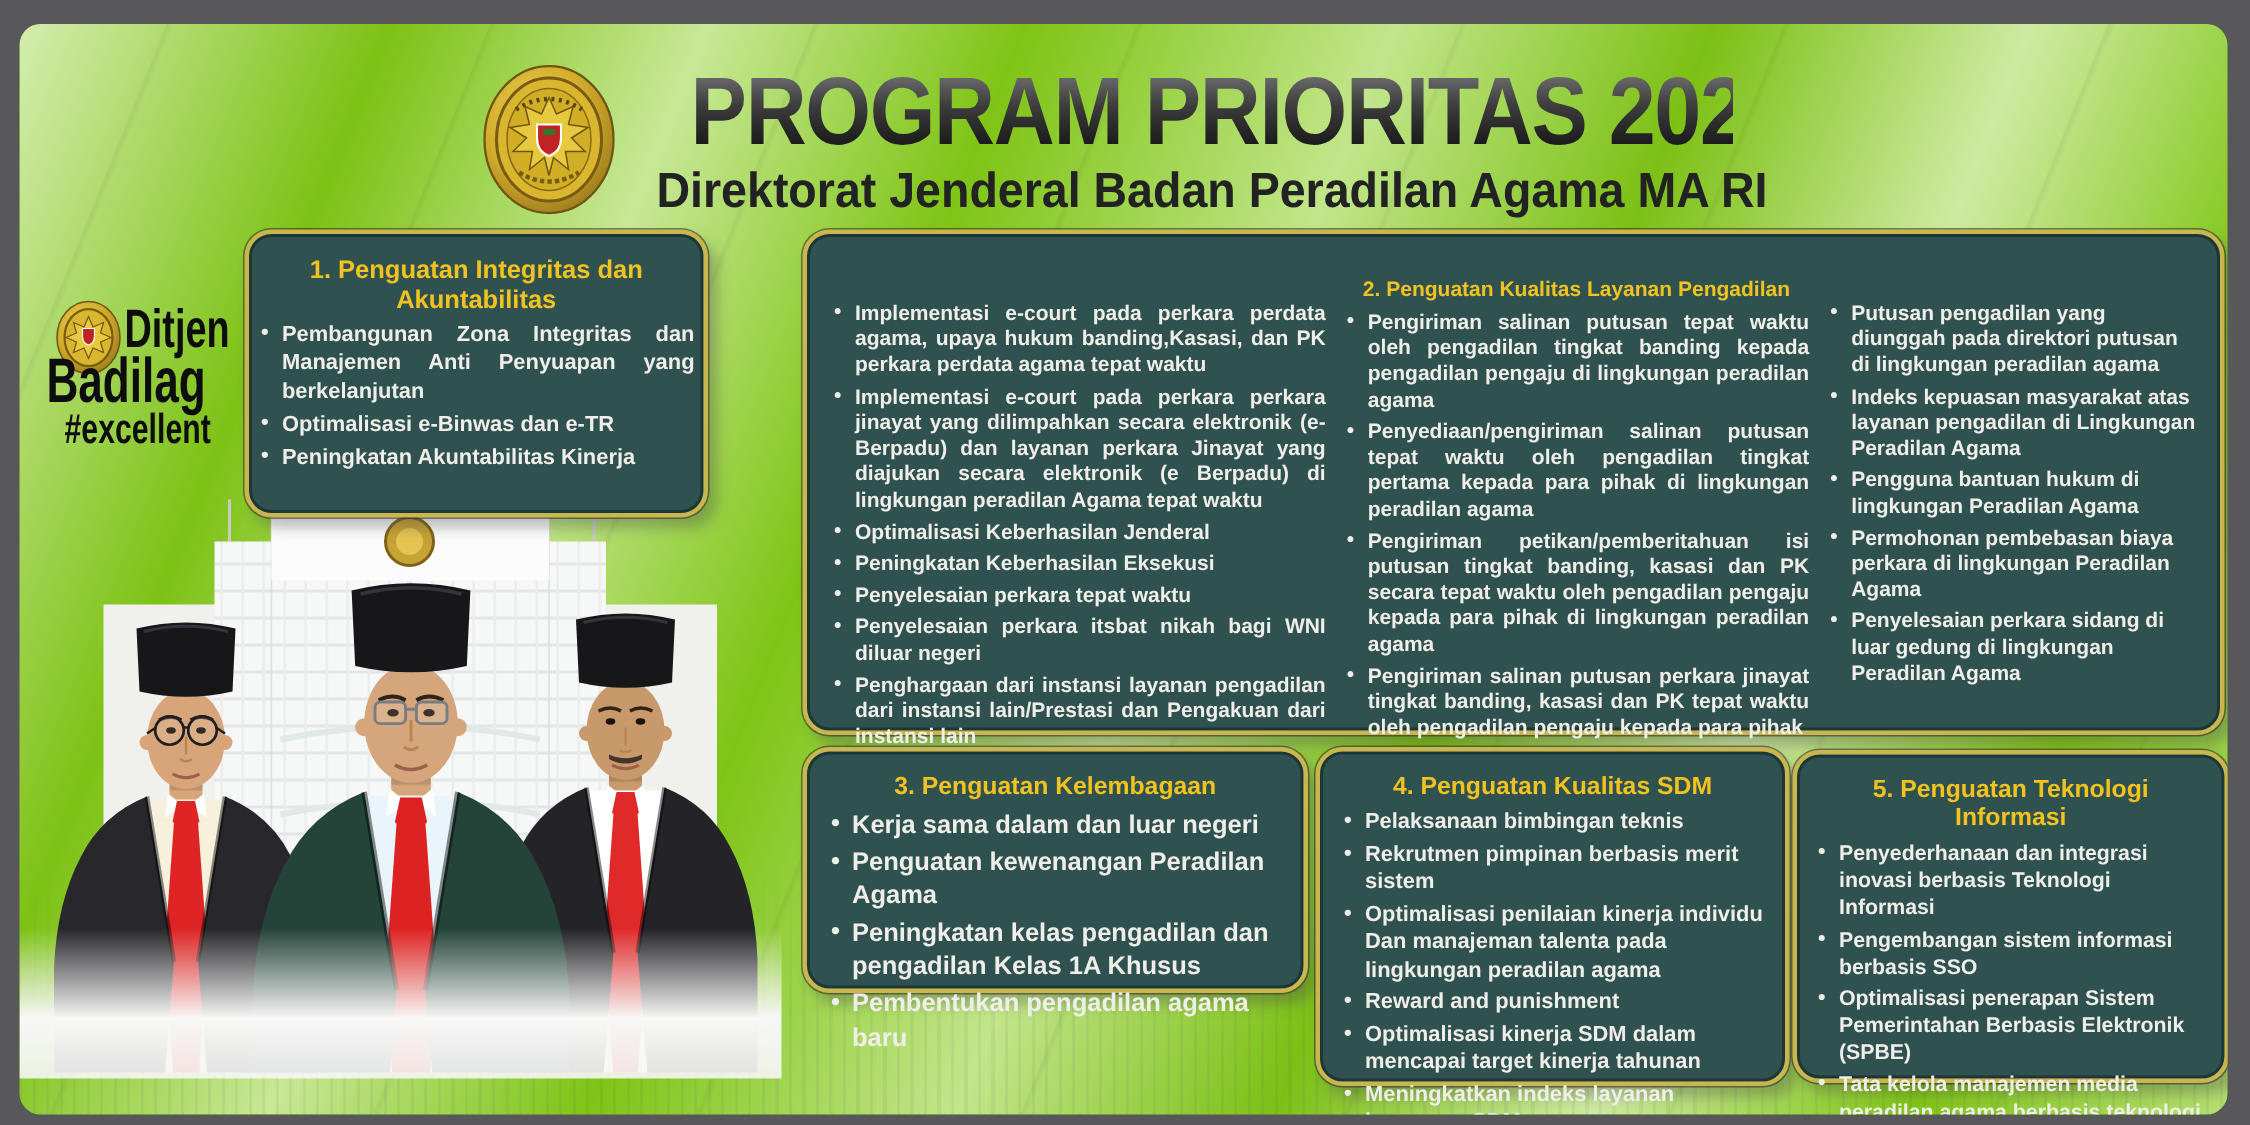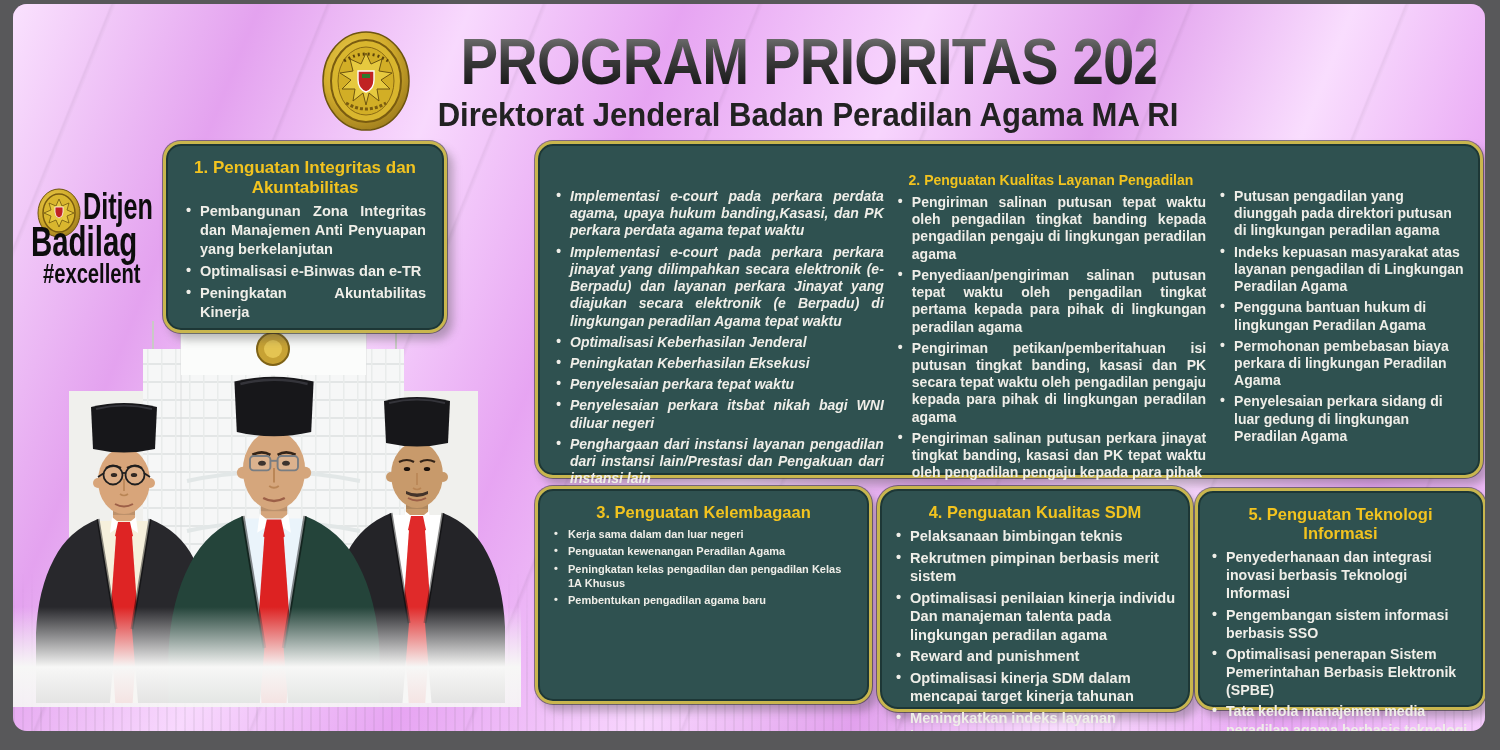--- a/index.html
+++ b/index.html
@@ -1,20 +1,20 @@
 <!DOCTYPE html>
 <html><head>
 <meta charset="utf-8">
 <style>
   html,body { margin:0; padding:0; width:1500px; height:750px; overflow:hidden;
               font-family:"Liberation Sans","DejaVu Sans",sans-serif; }
   body { background:#58585A; position:relative; }
 
-  .canvas { position:absolute; left:13px; top:4px; width:1472px; height:727px;
-            background:#f0abfc; border-radius:14px; overflow:hidden; }
+  .canvas { position:absolute; left:13px; top:16px; width:1472px; height:727px;
+            background:#84cc16; border-radius:14px; overflow:hidden; }
 
   .silk { position:absolute; inset:0;
     background:
       repeating-linear-gradient(112deg, transparent 0 90px, rgba(0,0,0,0.05) 92px, transparent 96px 200px),
       linear-gradient(112deg, rgba(255,255,255,.65) 0%, rgba(0,0,0,.05) 14%, rgba(255,255,255,.55) 26%,
         rgba(0,0,0,.04) 38%, rgba(255,255,255,.5) 52%, rgba(0,0,0,.06) 64%, rgba(255,255,255,.6) 76%,
         rgba(0,0,0,.03) 88%, rgba(255,255,255,.4) 100%);
   }
   .facade { position:absolute; left:0; right:0; bottom:0; height:160px; z-index:0;
     background:repeating-linear-gradient(90deg, rgba(90,90,90,0.08) 0 2px, transparent 2px 9px);
@@ -52,39 +52,39 @@
   
   .panel { position:absolute; z-index:3; background:#2F5150; border:3px solid #C9B64E; border-radius:18px;
            box-shadow:0 0 0 1px rgba(40,40,40,0.55), 6px 7px 9px rgba(70,70,70,0.35),
                       inset 0 0 0 2px rgba(15,35,33,0.55);
            color:#EFEEE8; box-sizing:border-box; }
   .panel-title { color:#F2C31F; font-weight:bold; text-align:center; }
   .panel ul { list-style:none; margin:0; padding:0; }
   .panel li { position:relative; padding-left:16px; font-weight:bold; }
   .panel li::before { content:"•"; position:absolute; left:2px; top:-1px; }
 
-  .panel-1 { left:150px; top:137px; width:284px; height:192px; padding:12px 18px; }
+  .panel-1 { left:150px; top:137px; width:309px; height:192px; padding:12px 6px; }
   .panel-1 .panel-title { font-size:17px; margin:2px 0 4px; }
   .panel-1 li { font-size:14.6px; line-height:1.3; margin-bottom:3px; text-align:justify; }
 
   .panel-2 { left:522px; top:137px; width:948px; height:337px; padding:14px 16px; }
   .panel-2 .cols { display:flex; gap:12px; height:100%; }
   .panel-2 .col { box-sizing:border-box; }
-  .panel-2 .col-1 { width:338px; padding-top:30px;font-style:italic; }
+  .panel-2 .col-1 { width:338px; padding-top:30px; }
   .panel-2 .col-2 { width:318px; }
   .panel-2 .col-3 { width:252px; padding-top:30px; }
   .panel-2 .panel-title { font-size:14px; margin:14px 0 6px; }
   .panel-2 li { font-size:14px; line-height:1.23; margin-bottom:4px; text-align:justify; }
   .panel-2 .col-3 li { text-align:left; }
 
-  .panel-3 { left:522px; top:482px; width:337px; height:218px; padding:12px 14px; }
-  .panel-4 { left:864px; top:482px; width:316px; height:226px; padding:12px 14px;border-radius:21px; }
+  .panel-3 { left:522px; top:482px; width:337px; height:164px; padding:12px 14px; }
+  .panel-4 { left:864px; top:482px; width:316px; height:226px; padding:12px 14px; }
   .panel-5 { left:1182px; top:484px; width:291px; height:222px; padding:12px 12px; }
   .panel-3 .panel-title, .panel-4 .panel-title, .panel-5 .panel-title { font-size:16.5px; margin:2px 0 5px; }
-  .panel-3 li { font-size:11px; line-height:1.3; margin-bottom:3px; }
+  .panel-3 li { font-size:17px; line-height:1.3; margin-bottom:3px; }
   .panel-4 li { font-size:14.6px; line-height:1.27; margin-bottom:3px; }
   .panel-5 li { font-size:14.2px; line-height:1.28; margin-bottom:3px; }
 </style>
 </head>
 <body>
 
 <div class="canvas">
   <div class="silk"></div>
   <div class="facade"></div>
 

